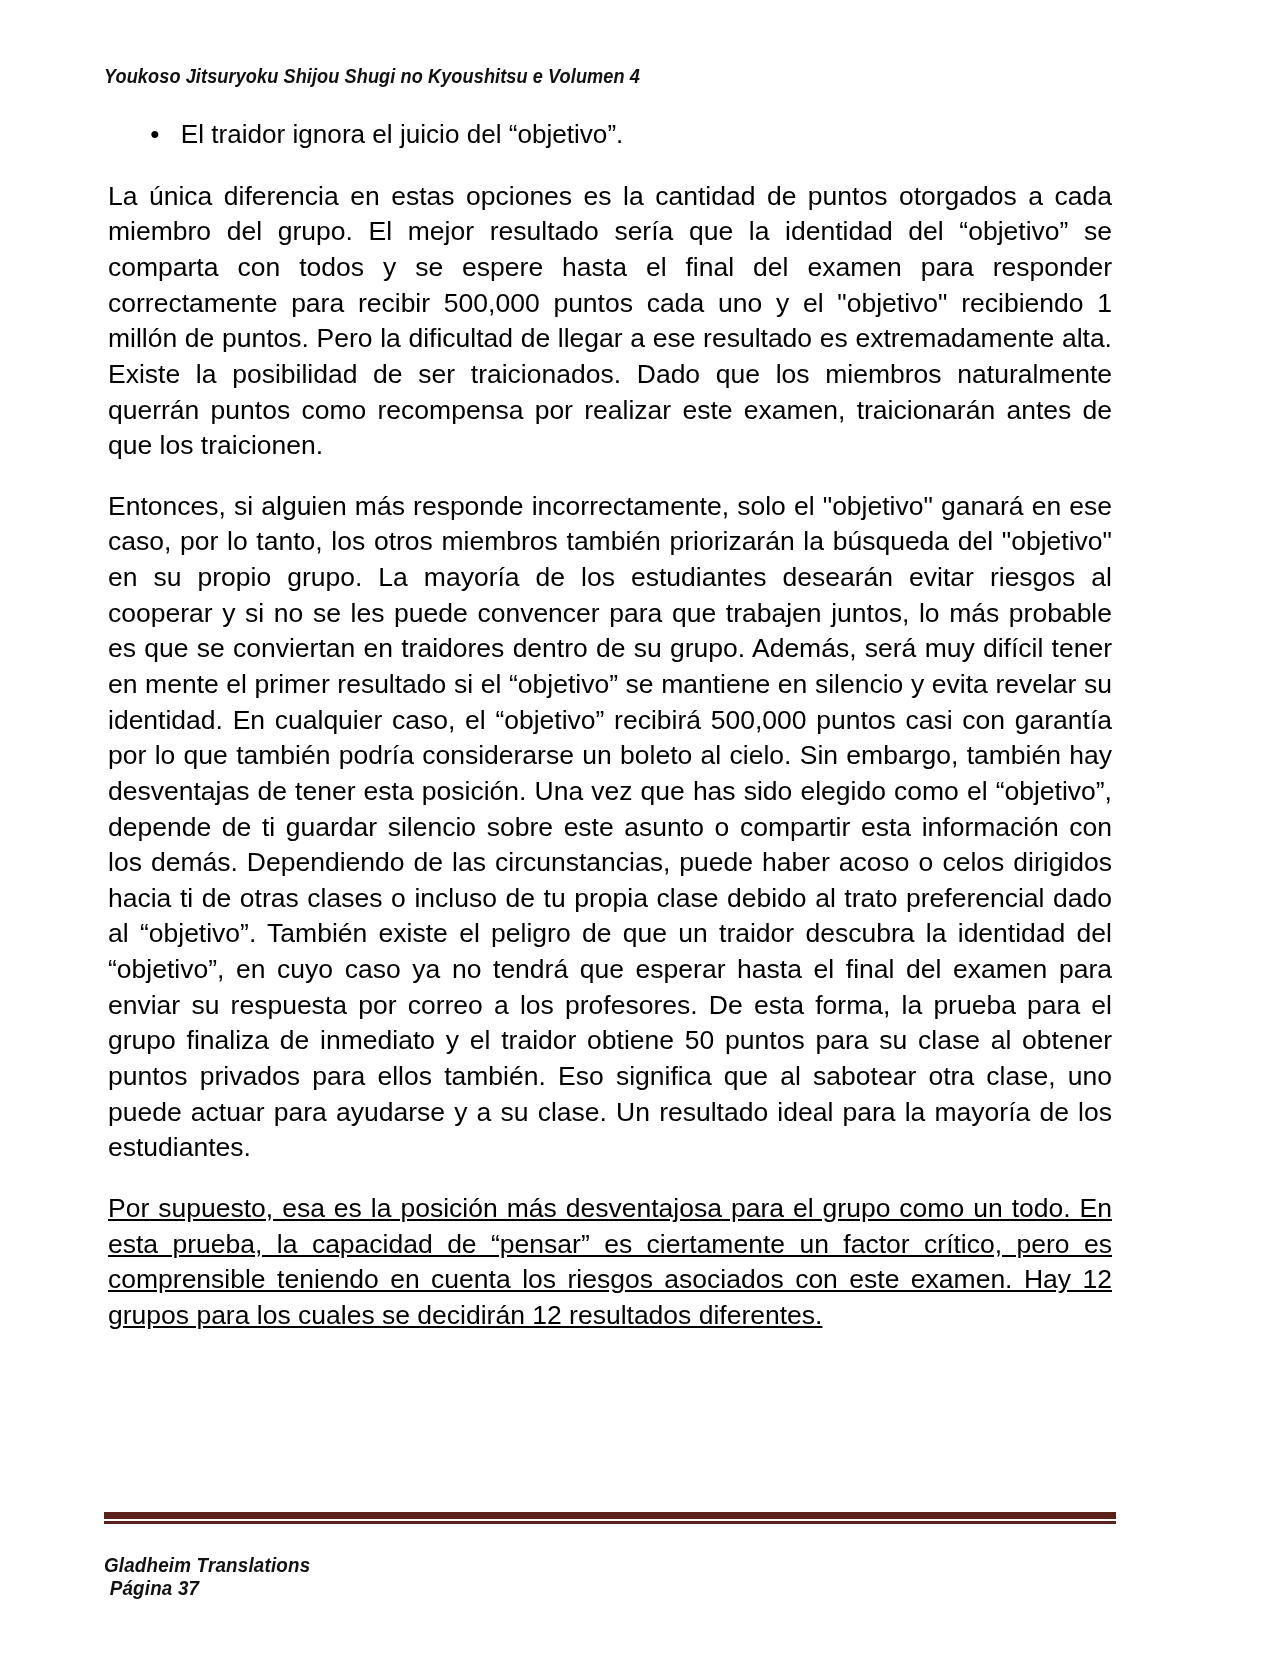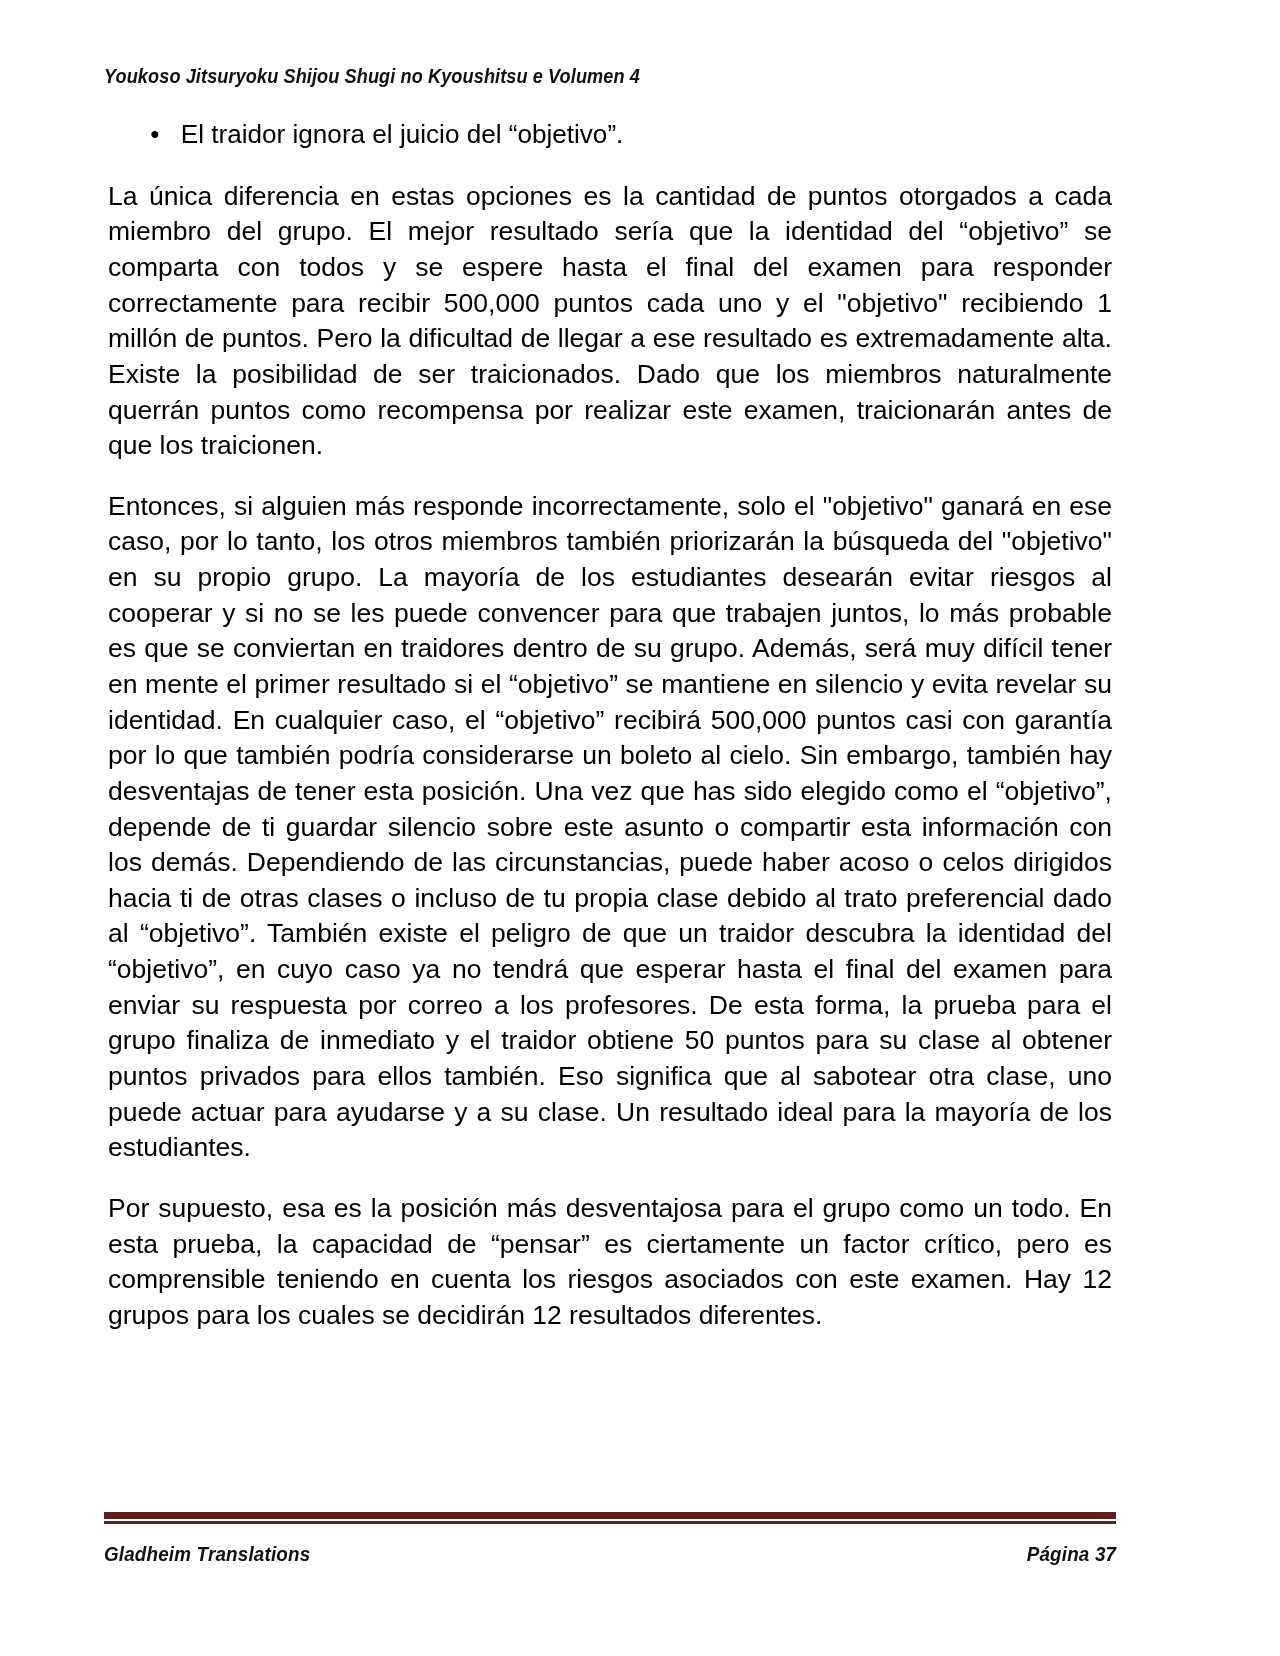--- a/index.html
+++ b/index.html
@@ -79,20 +79,21 @@
     -webkit-hyphens: none;
     hyphens: none;
     word-spacing: 0px;
   }
   .para + .para,
   .bullet-list + .para {
     margin-top: 25px;
   }
   .para.last-para {
     text-align: justify;
+    text-decoration: underline;
   }
   .spacer-after-bullet { height: 22px; }
 
   
   .doc-footer {
     position: absolute;
     left: 104px;
     top: 1512px;
     width: 1012px;
   }
@@ -108,21 +109,22 @@
   }
   .footer-rule-thin {
     height: 3px;
     background: #5d211c;
     width: 100%;
   }
   .footer-row {
     display: flex;
     justify-content: space-between;
     align-items: baseline;
-    margin-top: 19px;
+    margin-top: 30px;
+    flex-direction: column;
   }
   .footer-left, .footer-right {
     font-family: "Liberation Sans", "DejaVu Sans", sans-serif;
     font-weight: 700;
     font-style: italic;
     font-size: 20px;
     color: #111111;
     white-space: nowrap;
     letter-spacing: 0.2px;
   }

